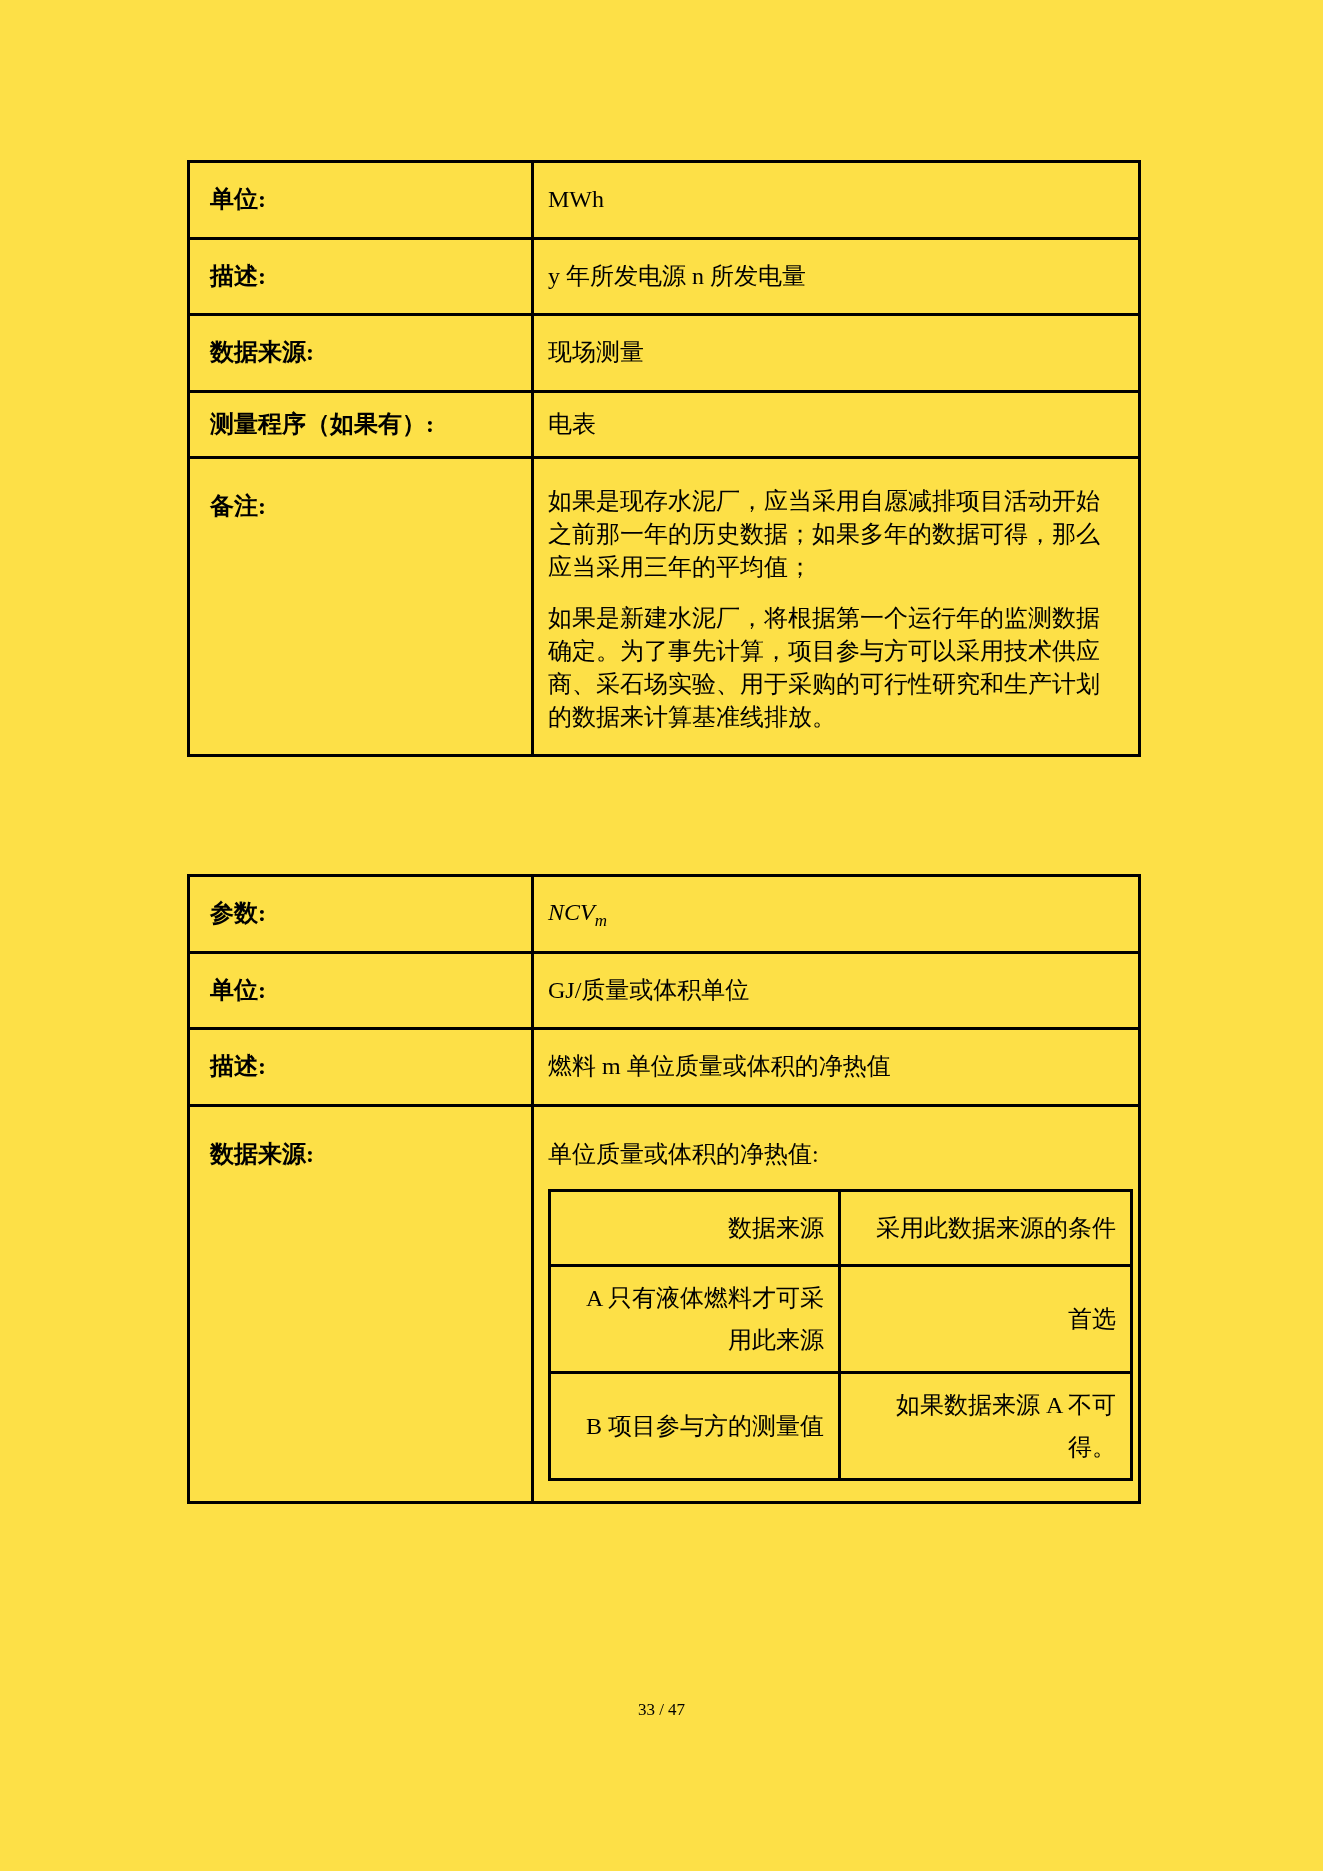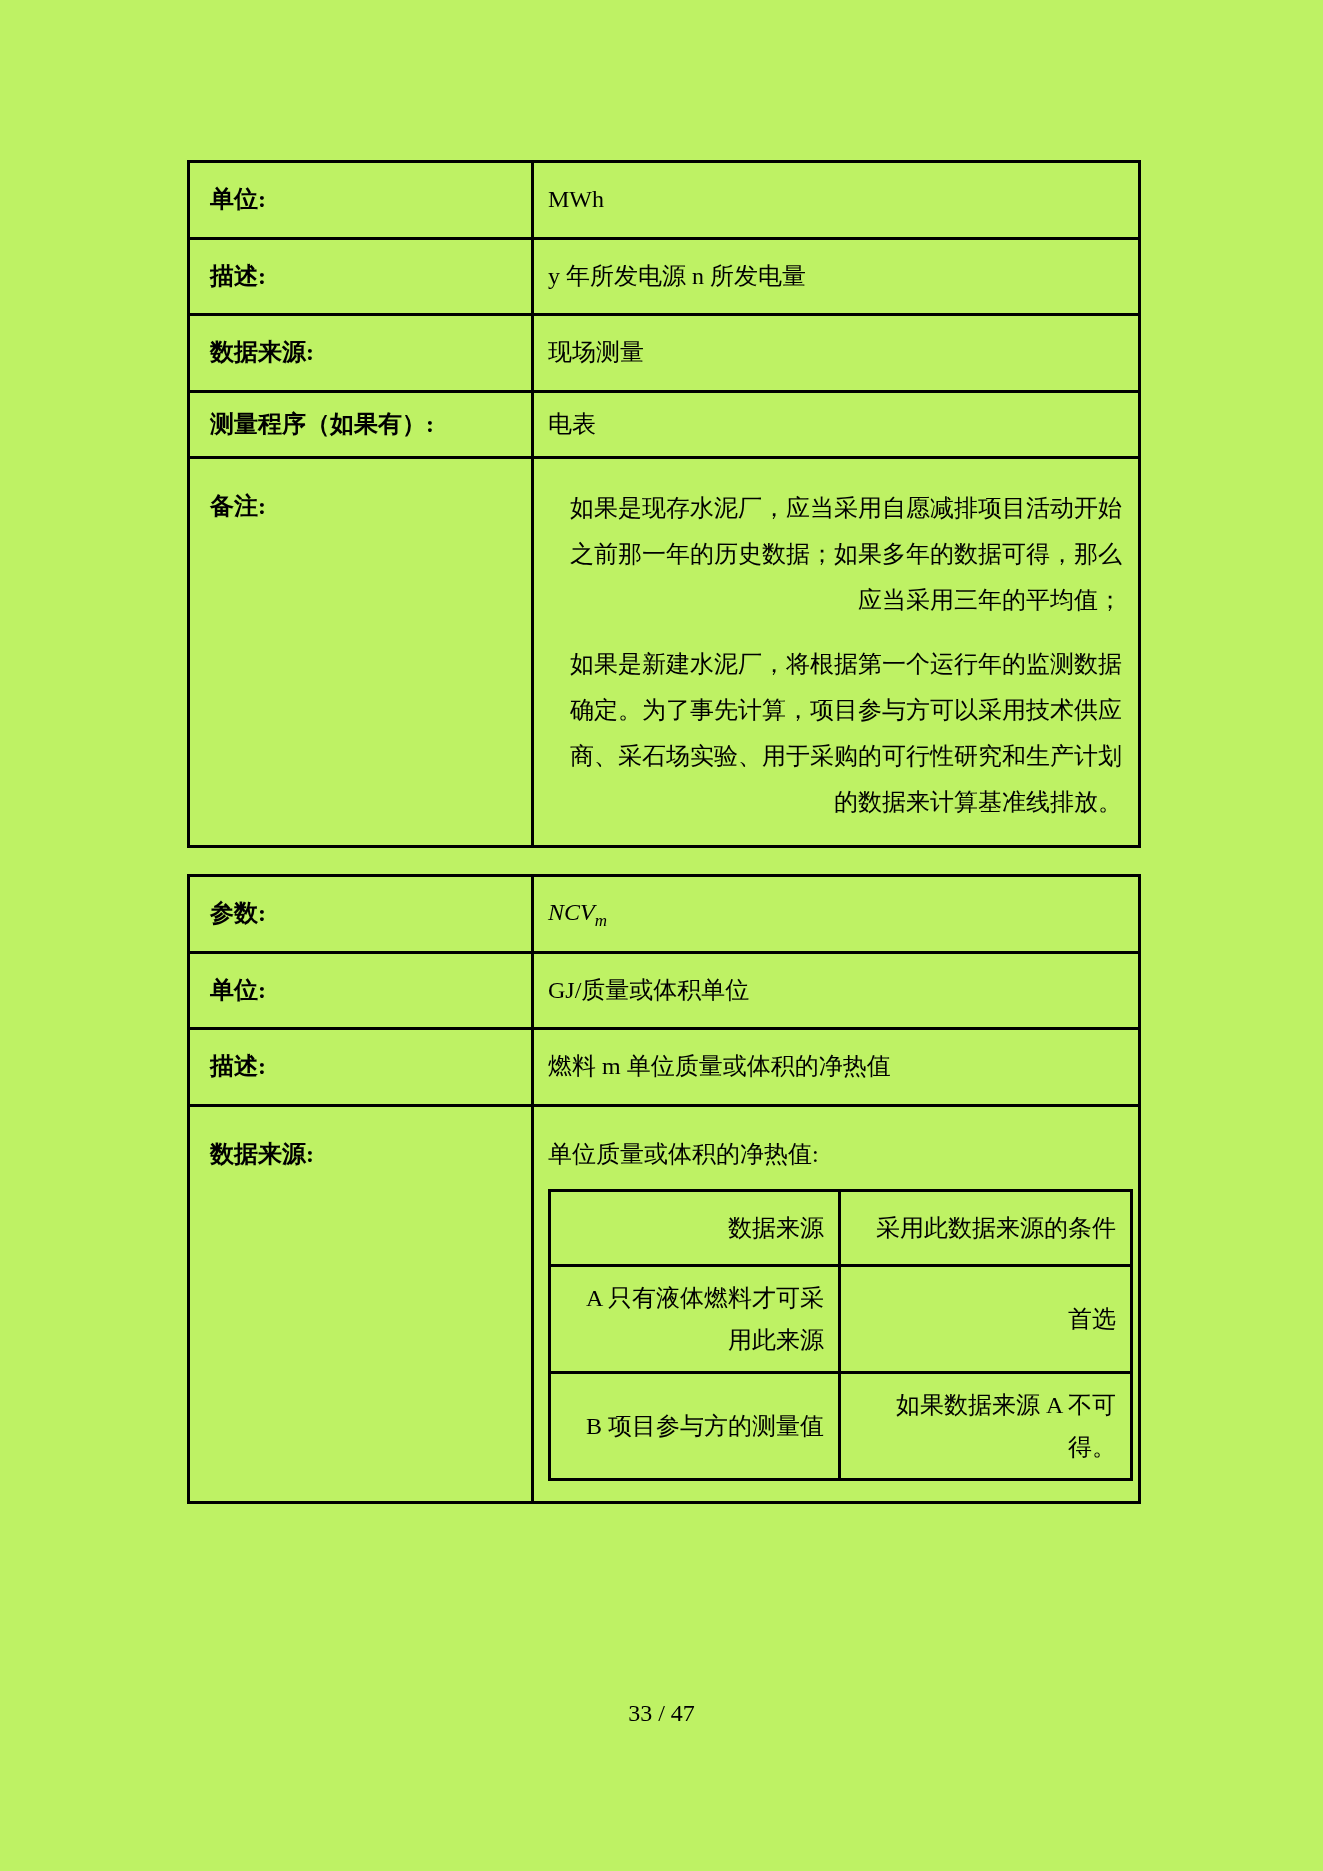--- a/index.html
+++ b/index.html
@@ -1,21 +1,21 @@
 <!DOCTYPE html>
 <html><head>
 <meta charset="utf-8">
 <style>
   * { margin:0; padding:0; box-sizing:border-box; }
   html,body { background:#ffffff; }
   .page {
     position:relative;
     width:1323px;
     height:1871px;
-    background:#bef264;
+    background:#fde047;
     color:#000000;
     font-family:"Liberation Serif","DejaVu Serif",serif;
     font-size:24px;
     overflow:hidden;
   }
   table.tbl {
     position:absolute;
     left:187px;
     width:951px;
     border-collapse:collapse;
@@ -35,21 +35,21 @@
     padding-left:20px;
   }
   col.c1 { width:344px; }
   col.c2 { width:607px; }
   tr.h77 { height:77px; }
   tr.h76 { height:76px; }
   tr.h66 { height:66px; }
   td.top { vertical-align:top; }
   td.lbl.top { padding-top:32px; }
   td.blk { padding-top:26px; padding-bottom:20px; }
-  td.blk p { line-height:46px; margin:0 0 18px 0;text-align:right; }
+  td.blk p { line-height:33px; margin:0 0 18px 0; }
   td.blk p:last-child { margin-bottom:0; }
   .intro { line-height:42px; margin-bottom:14px; }
   table.nested {
     border-collapse:collapse;
     table-layout:fixed;
     width:582px;
     margin-top:6px;
   }
   .nested td {
     border:3px solid #000000;
@@ -66,21 +66,21 @@
   tr.nh68 { height:68px; }
   td.ctop { vertical-align:top; padding-top:14px; padding-bottom:16px; }
   .math i { font-style:italic; }
   .math sub { font-style:italic; font-size:17px; }
   .footer {
     position:absolute;
     top:1700px;
     left:0;
     width:100%;
     text-align:center;
-    font-size:24px;
+    font-size:17px;
   }
 </style>
 </head>
 <body>
 
 <div class="page">
 
   <table id="t1" class="tbl">
     <colgroup>
         <col class="c1">

